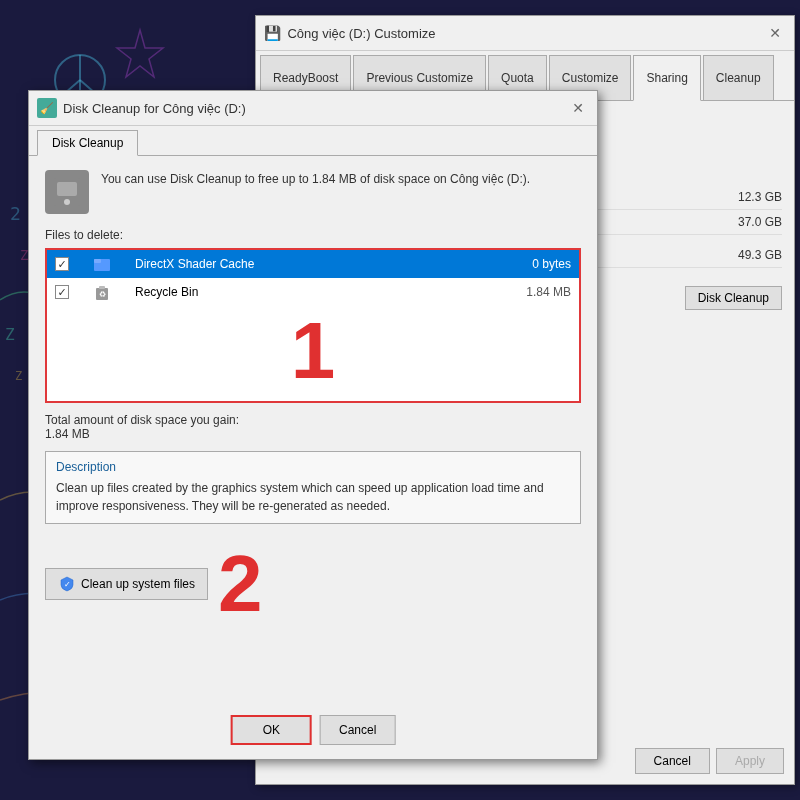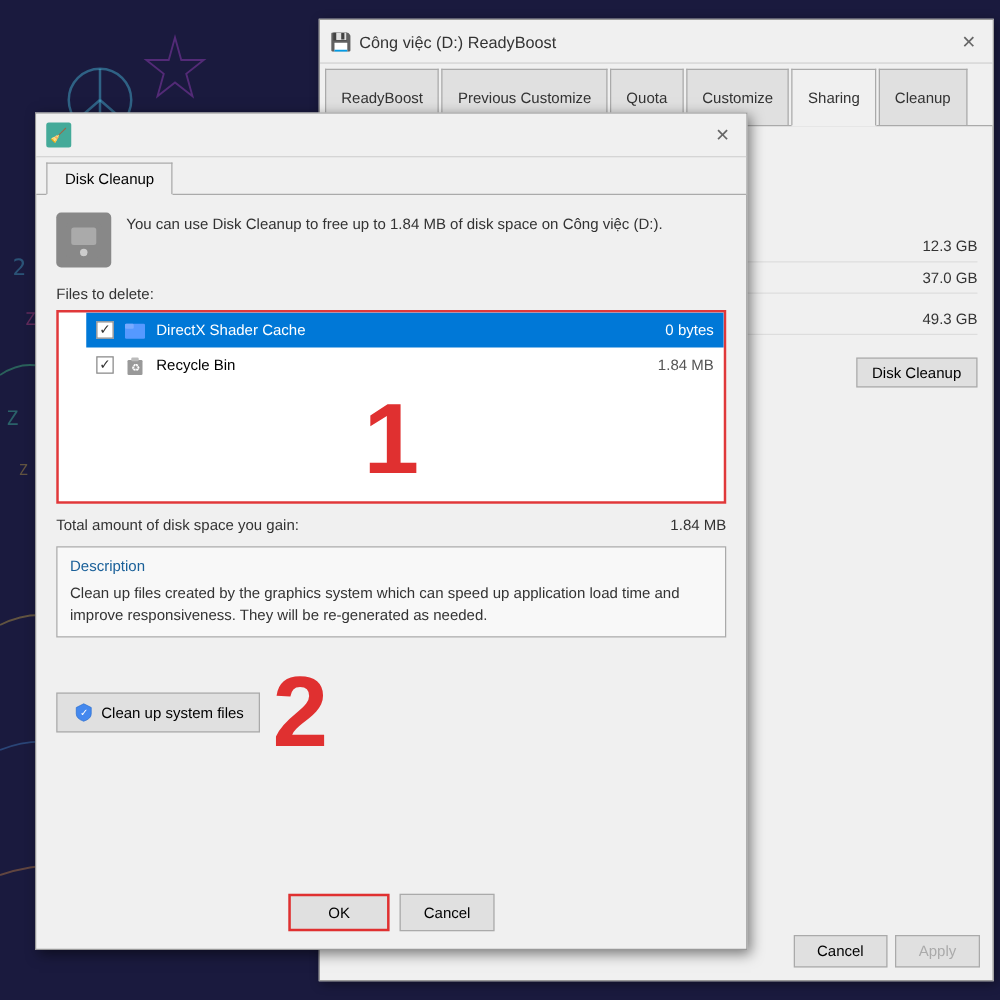--- a/index.html
+++ b/index.html
@@ -262,24 +262,23 @@
       background: white;
       height: 155px;
       overflow-y: auto;
       margin-bottom: 10px;
     }
 
     .dc-file-item {
       display: flex;
       align-items: center;
       padding: 5px 8px;
-      gap: 8px;
-      font-size: 12px;
-      cursor: pointer;
-      margin-left: 22px;
+      gap: 24px;
+      font-size: 12px;
+      cursor: pointer;
     }
 
     .dc-file-item.selected {
       background: #0078d7;
       color: white;
     }
 
     .dc-file-item.selected .dc-file-size {
       color: white;
     }
@@ -328,20 +327,21 @@
       margin-top: 5px;
       line-height: 1;
     }
 
     .dc-total-row {
       display: flex;
       justify-content: space-between;
       font-size: 12px;
       color: #333;
       margin-bottom: 10px;
+      flex-direction: column;
     }
 
     .dc-description-box {
       border: 1px solid #aaa;
       padding: 8px 10px;
       background: #f8f8f8;
       margin-bottom: 14px;
     }
 
     .dc-description-title {
@@ -456,21 +456,21 @@
     <text x="760" y="500" fill="#44cc44" font-size="18" opacity="0.3">♪</text>
     <text x="745" y="600" fill="#cc4444" font-size="14" opacity="0.3">Z</text>
     <text x="755" y="640" fill="#ccaa44" font-size="12" opacity="0.3">Z</text>
   </svg>
 </div>
 
 <div class="properties-window">
   <div class="prop-titlebar">
     <div class="prop-title-text">
       <span style="font-size:14px;">💾</span>
-      <span>Công việc (D:) ReadyBoost</span>
+      <span>Công việc (D:) Customize</span>
     </div>
     <button class="prop-close-btn">✕</button>
   </div>
 
   <div class="prop-tabs">
     <div class="prop-tab">ReadyBoost</div>
     <div class="prop-tab">Previous Customize</div>
     <div class="prop-tab">Quota</div>
     <div class="prop-tab">Customize</div>
     <div class="prop-tab active">Sharing</div>
@@ -512,20 +512,21 @@
   <div class="prop-bottom-buttons">
     <button class="prop-btn">Cancel</button>
     <button class="prop-btn disabled">Apply</button>
   </div>
 </div>
 
 <div class="disk-cleanup-dialog">
   <div class="dc-titlebar">
     <div class="dc-title-text">
       <span class="dc-icon">🧹</span>
+      <span>Disk Cleanup for Công việc (D:)</span>
     </div>
     <button class="dc-close-btn">✕</button>
   </div>
 
   <div class="dc-tab-bar">
     <div class="dc-tab">Disk Cleanup</div>
   </div>
 
   <div class="dc-body">
 

